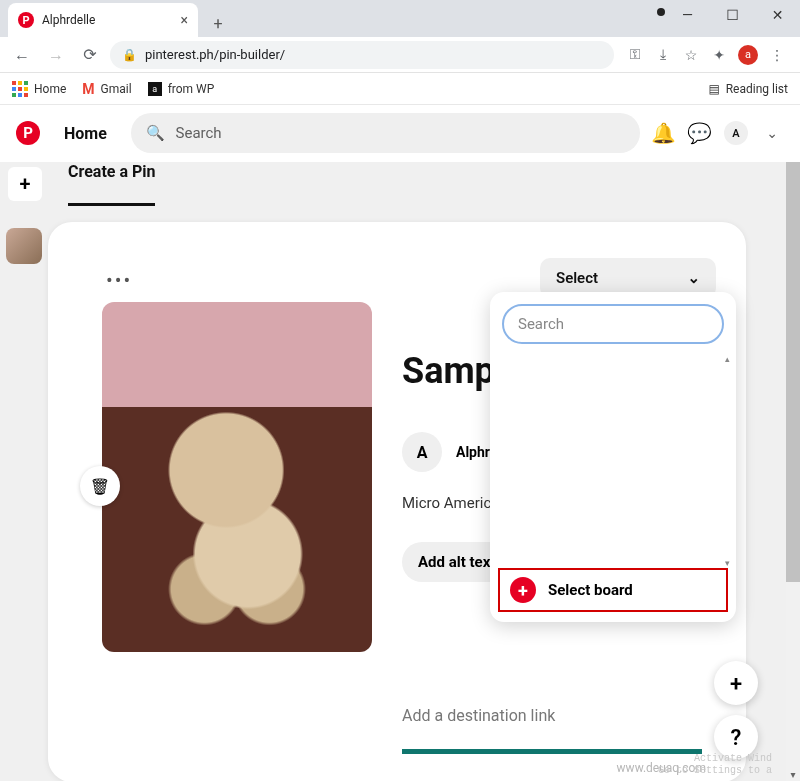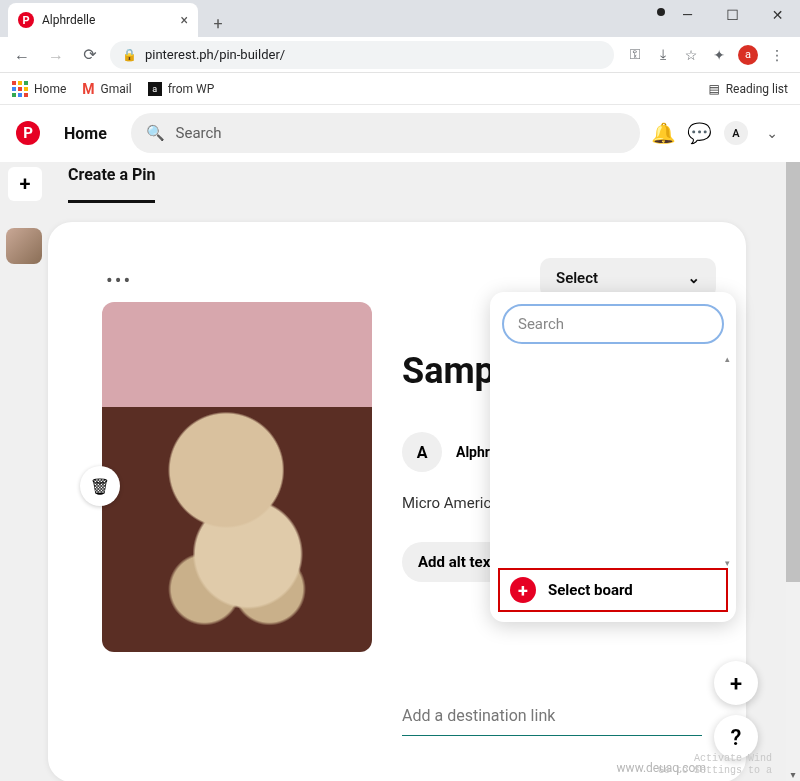--- a/index.html
+++ b/index.html
@@ -48,21 +48,21 @@
   .p-avatar { width:24px; height:24px; border-radius:50%; background:#efefef; color:#111; font-size:11px; font-weight:600; display:flex; align-items:center; justify-content:center; }
 
   
   .content { position: absolute; top: 162px; left: 0; right: 14px; bottom: 0; background:#f0f0f0; }
   .scrollbar-v { position:absolute; top:162px; right:0; width:14px; bottom:0; background:#f1f1f1; }
   .scrollbar-v .thumb { position:absolute; top:0; width:14px; height:420px; background:#c1c1c1; }
   .scrollbar-v .arrow { position:absolute; width:14px; height:14px; font-size:10px; color:#666; display:flex; align-items:center; justify-content:center; }
 
   .tab-row { height:44px; display:flex; align-items:center; padding: 0 8px; gap: 26px; background:#f0f0f0; }
   .addpin { width:34px; height:34px; background:#fff; border-radius:6px; display:flex; align-items:center; justify-content:center; font-size:20px; font-weight:600; }
-  .tabitem { font-size:16px; font-weight:700; color:#111; padding-bottom:16px; }
+  .tabitem { font-size:16px; font-weight:700; color:#111; padding-bottom:22px; }
   .tabitem.active { border-bottom:3px solid #111; }
 
   .card { position:absolute; top:60px; left:48px; right:40px; height:560px; background:#fff; border-radius:24px; box-shadow:0 1px 6px rgba(0,0,0,0.08); }
   .thumb-side { position:absolute; top:66px; left:6px; width:36px; height:36px; border-radius:8px; background:linear-gradient(135deg,#c9a896,#8a6e56); }
 
   .more-dots { position:absolute; top:46px; left:58px; font-size:20px; color:#555; letter-spacing:2px; }
 
   .img-box { position:absolute; top:80px; left:54px; width:270px; height:350px; border-radius:12px; overflow:hidden; }
   .dog {
     width:100%; height:100%;
@@ -77,21 +77,21 @@
 
   .rt { position:absolute; top:36px; left:354px; right:30px; }
   .select-btn { position:absolute; top:0; right:0; width:176px; height:40px; background:#efefef; border-radius:10px; display:flex; align-items:center; justify-content:space-between; padding:0 16px; font-size:15px; font-weight:600; color:#111; }
 
   .title-txt { position:absolute; top:92px; left:0; font-size:36px; font-weight:700; color:#111; }
   .author { position:absolute; top:174px; left:0; display:flex; align-items:center; gap:14px; }
   .author .av { width:40px; height:40px; border-radius:50%; background:#efefef; display:flex; align-items:center; justify-content:center; font-weight:700; font-size:16px; }
   .author .nm { font-weight:700; font-size:14px; }
   .desc { position:absolute; top:236px; left:0; font-size:15px; color:#333; }
   .alt-btn { position:absolute; top:284px; left:0; height:40px; padding:0 16px; background:#efefef; border-radius:20px; font-weight:700; font-size:15px; display:flex; align-items:center; }
-  .dest { position:absolute; top:448px; left:0; font-size:16px; color:#777; border-bottom:1px solid #0f766e; width:300px; padding-bottom:10px; }
+  .dest { position:absolute; top:448px; left:0; font-size:16px; color:#777; border-bottom:5px solid #0f766e; width:300px; padding-bottom:24px; }
 
   
   .dd { position:absolute; top:292px; left:490px; width:246px; height:330px; background:#fff; border-radius:14px; box-shadow:0 4px 20px rgba(0,0,0,0.18); }
   .dd-search { position:absolute; top:12px; left:12px; right:12px; height:40px; border:2px solid #8ab4e8; border-radius:22px; display:flex; align-items:center; padding:0 14px; font-size:15px; color:#888; }
   .dd-scroll { position:absolute; top:64px; right:2px; width:8px; height:210px; }
   .dd-scroll::before { content:"▴"; position:absolute; top:-2px; font-size:9px; color:#888; left:-1px; }
   .dd-scroll::after { content:"▾"; position:absolute; bottom:-2px; font-size:9px; color:#888; left:-1px; }
   .dd-create { position:absolute; bottom:10px; left:8px; right:8px; height:44px; border:2px solid #d20000; display:flex; align-items:center; padding:0 10px; gap:12px; font-weight:700; font-size:15px; }
   .plus-circ { width:26px; height:26px; border-radius:50%; background:#e60023; color:#fff; display:flex; align-items:center; justify-content:center; font-size:18px; font-weight:700; }
 

